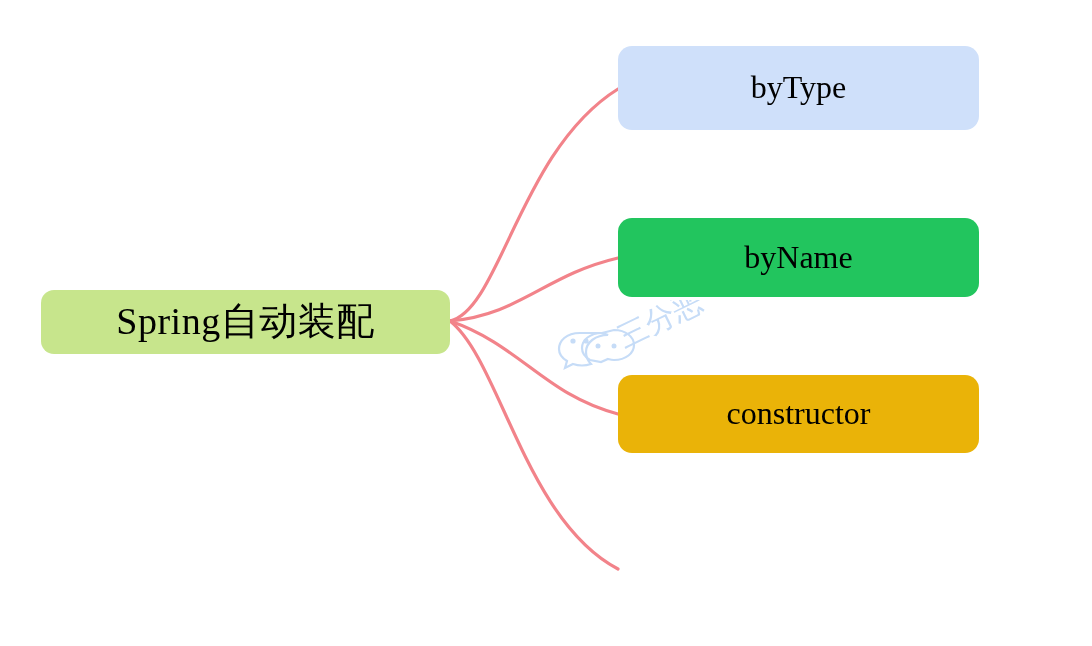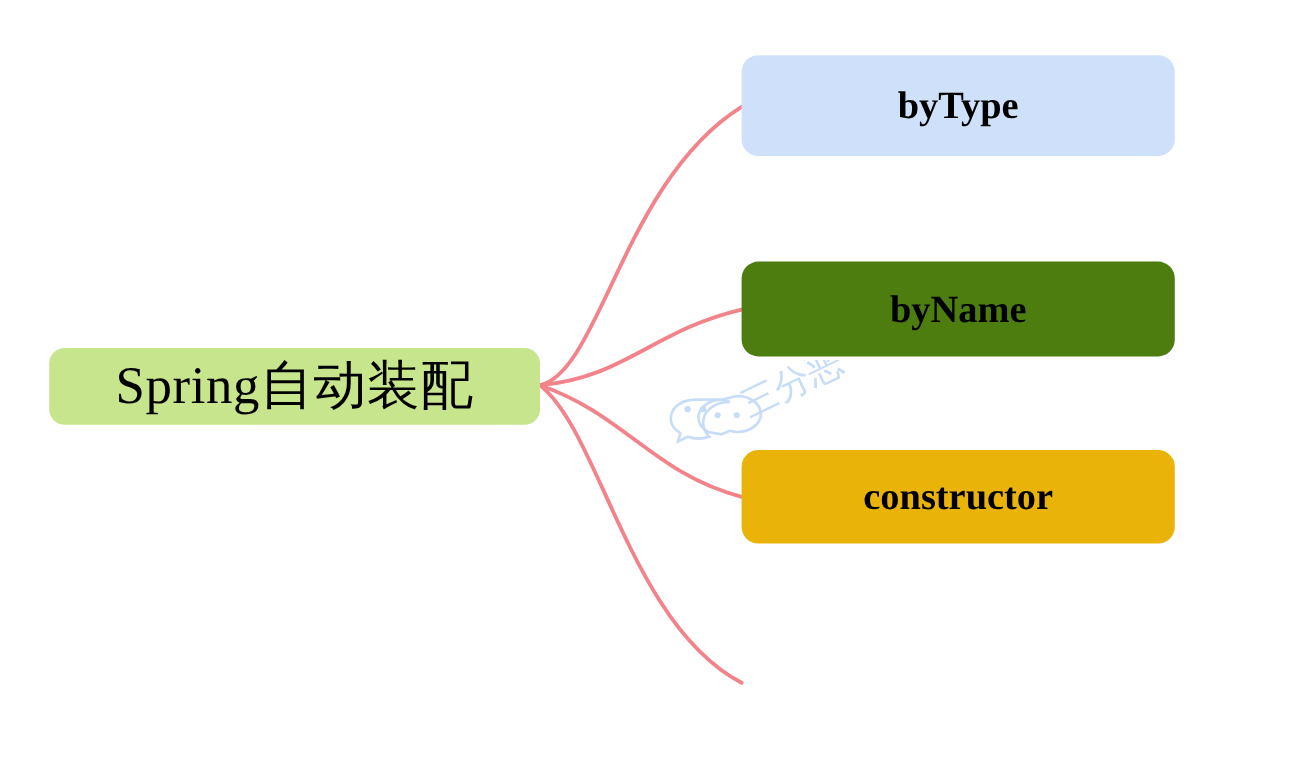--- a/index.html
+++ b/index.html
@@ -35,28 +35,27 @@
     color: #000000;
     text-align: center;
     line-height: 1.1;
   }
   .node-root {
     left: 41px;
     top: 290px;
     width: 409px;
     height: 64px;
     border-radius: 13px;
-    font-size: 44px;
+    font-size: 38px;
     letter-spacing: 0.5px;
   }
   .node-child {
     left: 618px;
     width: 361px;
     font-size: 32px;
-    font-weight: bold;
   }
   .node-bytype      { top: 46px;  height: 84px; }
   .node-byname      { top: 218px; height: 79px; }
   .node-constructor { top: 375px; height: 78px; }
   .node-autodetect  { top: 530px; height: 78px; }
 
   .node-label {
     display: block;
     white-space: nowrap;
   }
@@ -109,21 +108,21 @@
   <div class="node node-root" style="background:#c7e58c">
     <span class="node-label">
       <span>Spring</span><span class="root-label-cjk">自动装配</span>
     </span>
   </div>
 
   <div class="node node-child node-bytype" style="background:#cfe0fa">
     <span class="node-label">byType</span>
   </div>
 
-  <div class="node node-child node-byname" style="background:#4d7c0f">
+  <div class="node node-child node-byname" style="background:#22c55e">
     <span class="node-label">byName</span>
   </div>
 
   <div class="node node-child node-constructor" style="background:#eab308">
     <span class="node-label">constructor</span>
   </div>
 
 
 </div>
 

